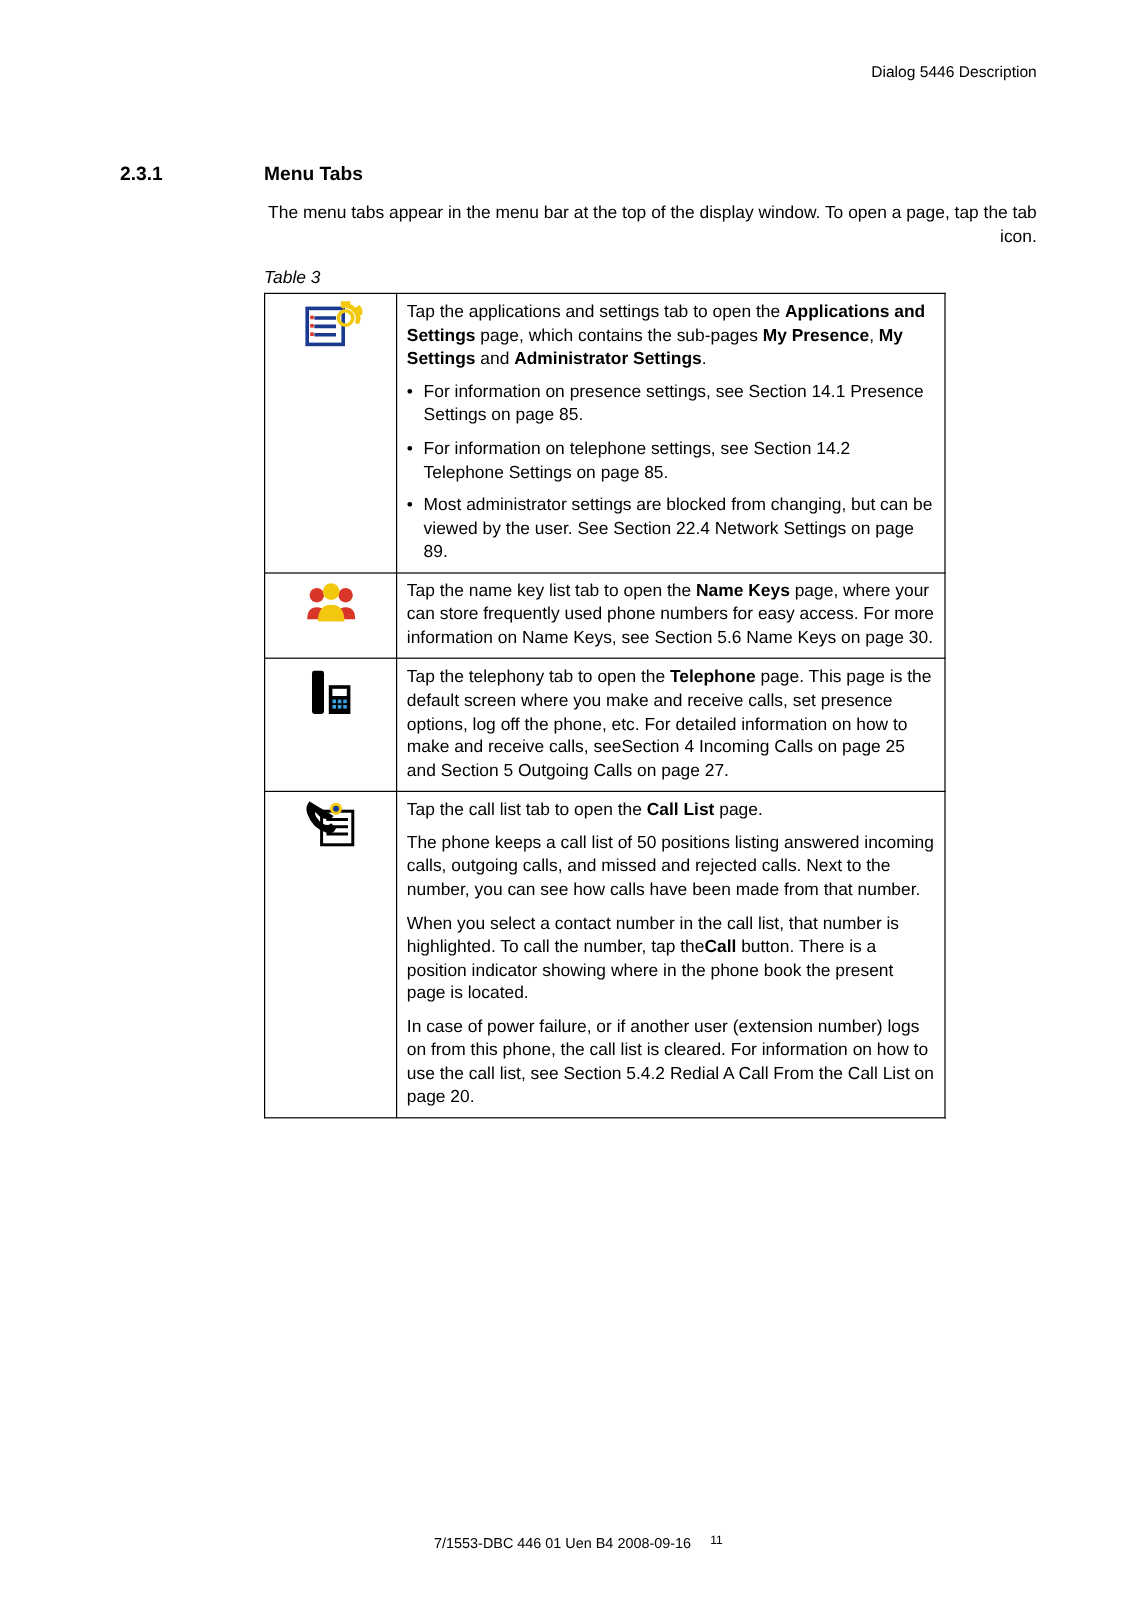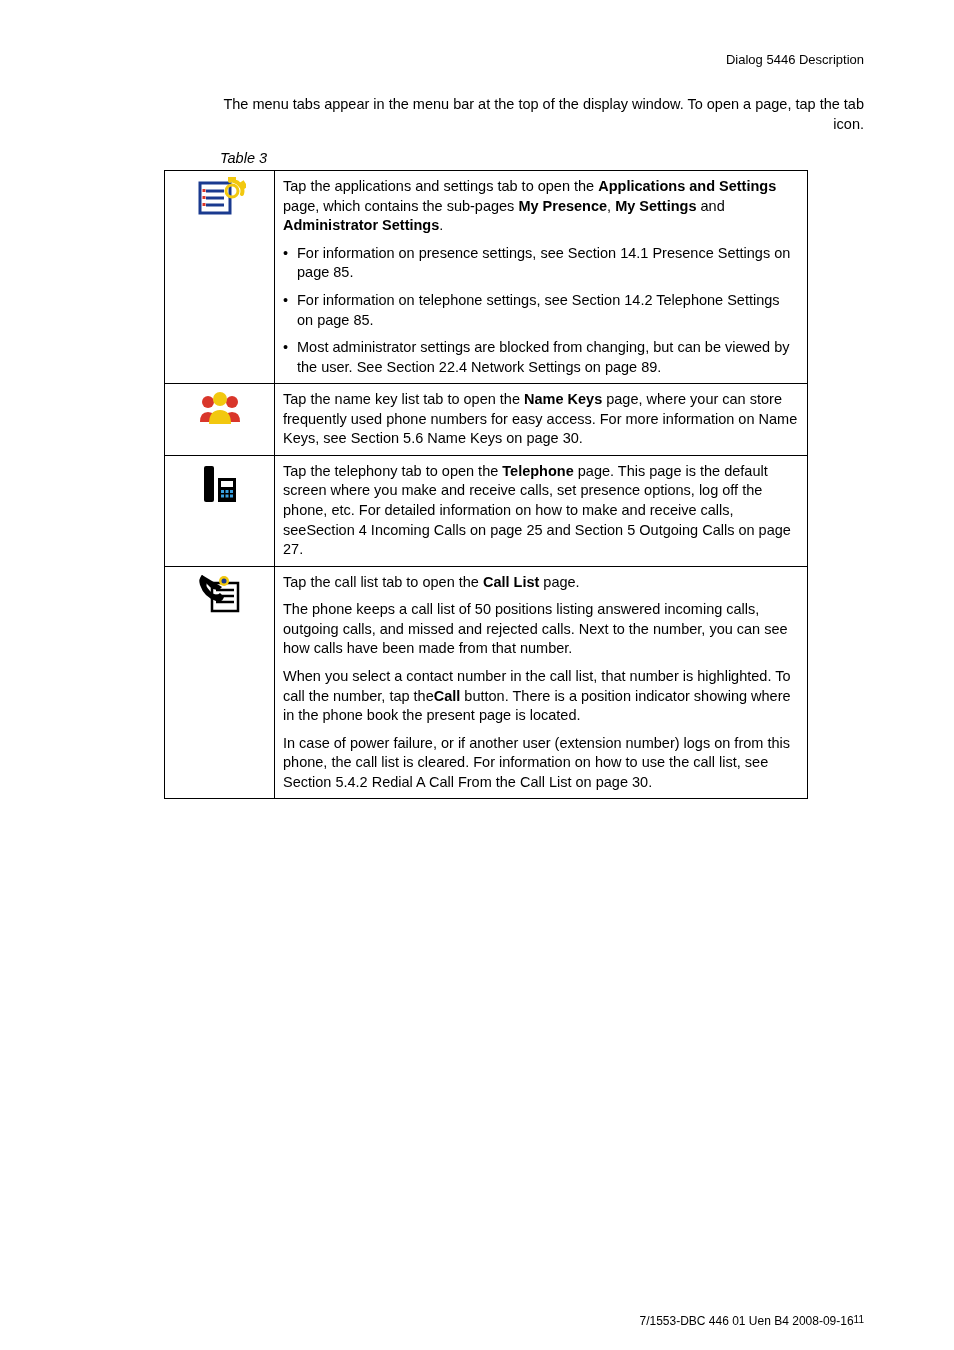--- a/index.html
+++ b/index.html
@@ -8,68 +8,73 @@
     font-family: Arial, Helvetica, sans-serif;
     font-size: 14.5px;
     color: #000;
     background: #fff;
     position: relative;
   }
   .page { padding: 52px 90px 40px 100px; }
   .header-right {
     text-align: right;
     font-size: 13px;
-    margin-bottom: 28px;
+    margin-bottom: 70px;
   }
   .section-row { display: flex; margin-bottom: 14px; }
   .section-num { width: 120px; font-weight: bold; font-size: 16px; }
   .section-title { font-weight: bold; font-size: 16px; }
   .intro { margin-left: 120px; margin-bottom: 16px; line-height: 1.35; text-align: right; }
   .table-caption { margin-left: 120px; font-style: italic; margin-bottom: 4px; }
   table.doc {
-    margin-left: 64px;
+    margin-left: 120px;
     border-collapse: collapse;
-    width: 644px;
+    width: 568px;
   }
   table.doc td {
     border: 1px solid #000;
     vertical-align: top;
     padding: 6px 8px 6px 8px;
     line-height: 1.35;
   }
   table.doc td.icon-cell {
     width: 110px;
     text-align: center;
     padding-top: 6px;
   }
   table.doc td.content-cell p { margin-bottom: 8px; }
   table.doc td.content-cell p:last-child { margin-bottom: 0; }
   .bullet { display: flex; margin-bottom: 8px; }
   .bullet:last-child { margin-bottom: 0; }
   .bullet .dot { width: 14px; flex-shrink: 0; }
   .bullet .btxt { flex: 1; }
   .footer {
     position: absolute;
-    bottom: 22px;
+    bottom: 57px;
     left: 100px;
     right: 90px;
     display: flex;
-    justify-content: flex-end;
+    justify-content: center;
     font-size: 12px;
+    gap: 16px;
   }
   .footer .pagenum { font-size: 10px; }
   b { font-weight: bold; }
   svg { display: inline-block; }
 </style>
 </head>
 <body>
 
 <div class="page">
   <div class="header-right">Dialog 5446 Description</div>
 
+  <div class="section-row">
+    <div class="section-num">2.3.1</div>
+    <div class="section-title">Menu Tabs</div>
+  </div>
 
   <p class="intro">The menu tabs appear in the menu bar at the top of the display window. To open a page, tap the tab icon.</p>
 
   <div class="table-caption">Table 3</div>
 
   <table class="doc">
     <tbody>
         <tr>
       <td class="icon-cell">
         <svg width="52" height="40" viewBox="0 0 52 40">
@@ -157,21 +162,21 @@
         </svg>
       </td>
       <td class="content-cell">
         <p>
           <span>Tap the call list tab to open the </span><b>Call List</b><span> page.</span>
         </p>
         <p>The phone keeps a call list of 50 positions listing answered incoming calls, outgoing calls, and missed and rejected calls. Next to the number, you can see how calls have been made from that number.</p>
         <p>
           <span>When you select a contact number in the call list, that number is highlighted. To call the number, tap the</span><b>Call</b><span> button. There is a position indicator showing where in the phone book the present page is located.</span>
         </p>
-        <p>In case of power failure, or if another user (extension number) logs on from this phone, the call list is cleared. For information on how to use the call list, see Section 5.4.2 Redial A Call From the Call List on page 30.</p>
+        <p>In case of power failure, or if another user (extension number) logs on from this phone, the call list is cleared. For information on how to use the call list, see Section 5.4.2 Redial A Call From the Call List on page 20.</p>
       </td>
     </tr>
   </tbody>
     </table>
 </div>
 
 <div class="footer">
   <span>7/1553-DBC 446 01 Uen B4  2008-09-16</span>
   <span class="pagenum">11</span>
 </div>

